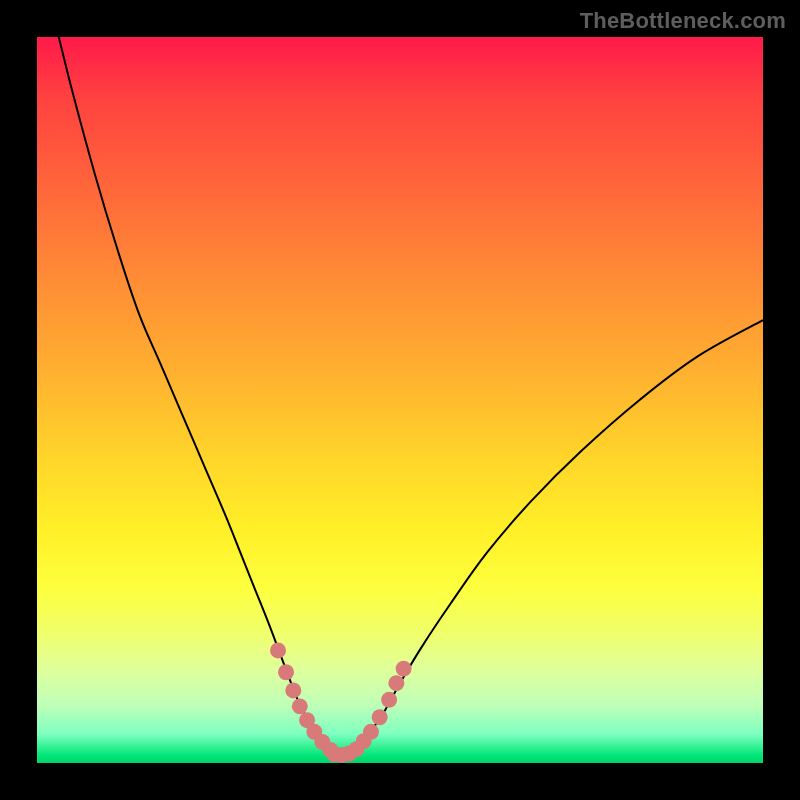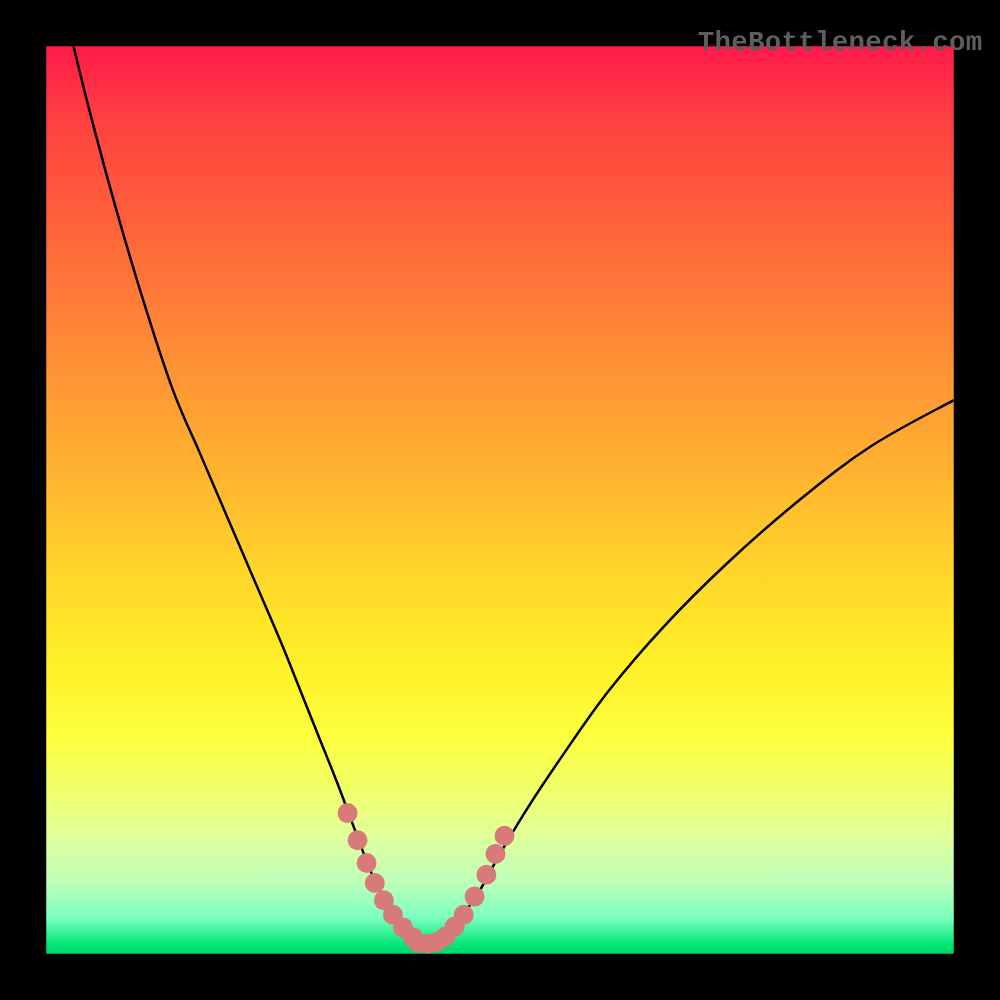--- a/index.html
+++ b/index.html
@@ -1,22 +1,22 @@
 <!DOCTYPE html>
 <html><head>
 <meta charset="utf-8">
 <style>
   * { margin: 0; padding: 0; box-sizing: border-box; }
   html, body { width: 800px; height: 800px; background: #000; overflow: hidden; }
   .container { position: relative; width: 800px; height: 800px; background: #000; }
   .watermark {
     position: absolute;
-    top: 22px;
+    top: 8px;
     right: 14px;
-    font-family: Liberation Mono, monospace;
+    font-family: Liberation Sans, sans-serif;
     font-size: 22px;
     font-weight: bold;
     color: #5e5e5e;
     letter-spacing: 0.2px;
     z-index: 10;
   }
   .plot-area {
     position: absolute;
     left: 37px;
     top: 37px;

